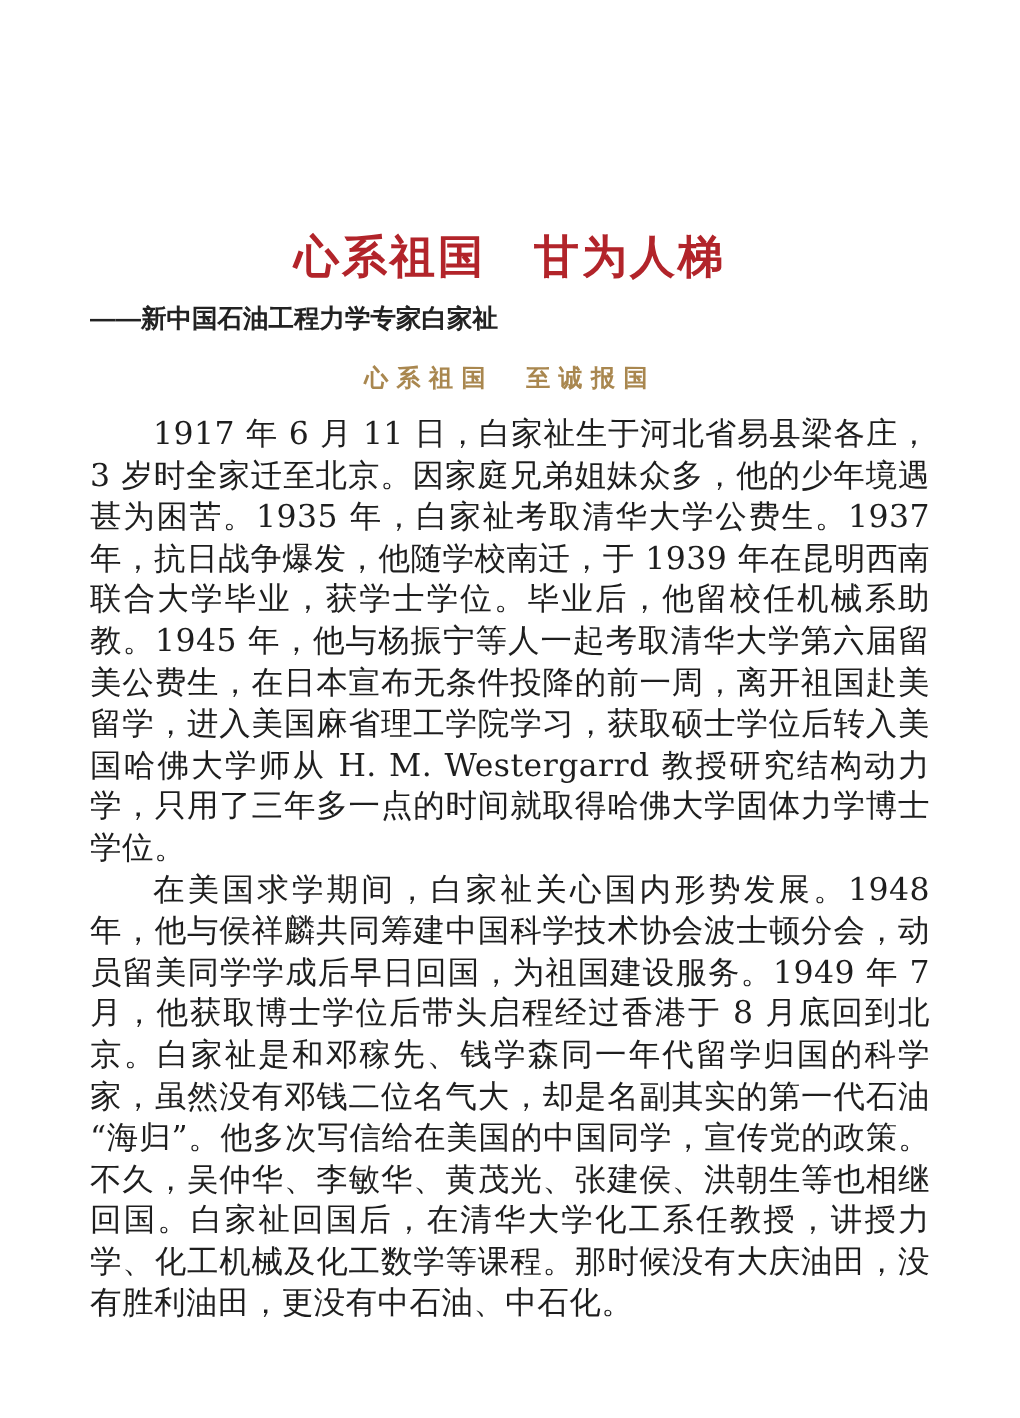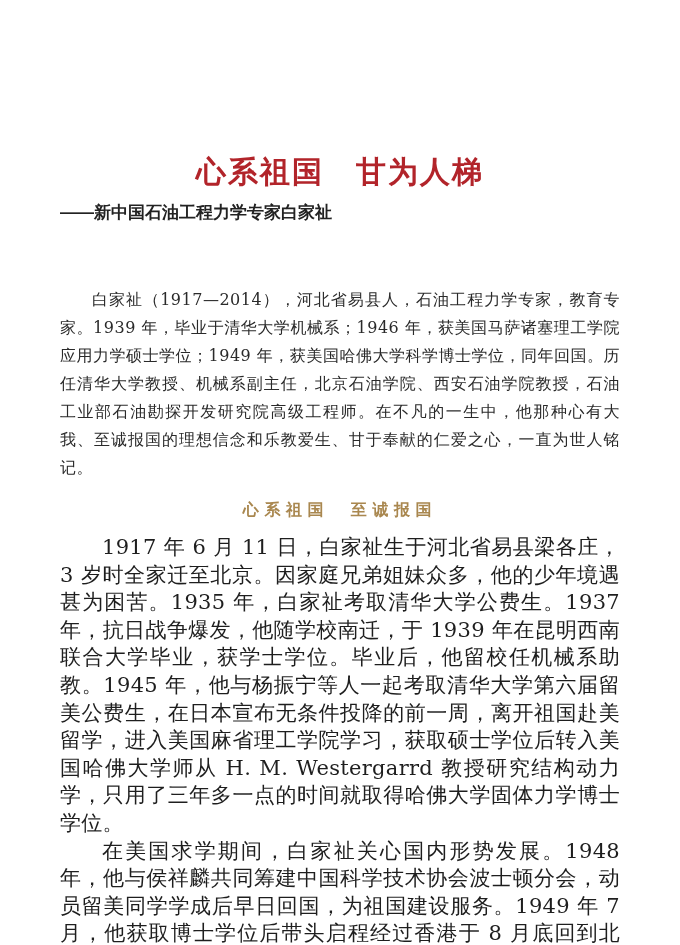--- a/index.html
+++ b/index.html
@@ -75,21 +75,20 @@
 </style>
 </head>
 <body>
 
 <div class="page">
 
   <h1 class="article-title">心系祖国　甘为人梯</h1>
 
   <p class="article-subtitle">——新中国石油工程力学专家白家祉</p>
 
-  <p class="intro-paragraph">白家祉（1917—2014），河北省易县人，石油工程力学专家，教育专家。1939 年，毕业于清华大学机械系；1946 年，获美国马萨诸塞理工学院应用力学硕士学位；1949 年，获美国哈佛大学科学博士学位，同年回国。历任清华大学教授、机械系副主任，北京石油学院、西安石油学院教授，石油工业部石油勘探开发研究院高级工程师。在不凡的一生中，他那种心有大我、至诚报国的理想信念和乐教爱生、甘于奉献的仁爱之心，一直为世人铭记。</p>
 
   <h2 class="section-heading">心系祖国　至诚报国</h2>
 
   <p class="body-paragraph">1917 年 6 月 11 日，白家祉生于河北省易县梁各庄，3 岁时全家迁至北京。因家庭兄弟姐妹众多，他的少年境遇甚为困苦。1935 年，白家祉考取清华大学公费生。1937 年，抗日战争爆发，他随学校南迁，于 1939 年在昆明西南联合大学毕业，获学士学位。毕业后，他留校任机械系助教。1945 年，他与杨振宁等人一起考取清华大学第六届留美公费生，在日本宣布无条件投降的前一周，离开祖国赴美留学，进入美国麻省理工学院学习，获取硕士学位后转入美国哈佛大学师从 H. M. Westergarrd 教授研究结构动力学，只用了三年多一点的时间就取得哈佛大学固体力学博士学位。</p>
 
   <p class="body-paragraph">在美国求学期间，白家祉关心国内形势发展。1948 年，他与侯祥麟共同筹建中国科学技术协会波士顿分会，动员留美同学学成后早日回国，为祖国建设服务。1949 年 7 月，他获取博士学位后带头启程经过香港于 8 月底回到北京。白家祉是和邓稼先、钱学森同一年代留学归国的科学家，虽然没有邓钱二位名气大，却是名副其实的第一代石油“海归”。他多次写信给在美国的中国同学，宣传党的政策。不久，吴仲华、李敏华、黄茂光、张建侯、洪朝生等也相继回国。白家祉回国后，在清华大学化工系任教授，讲授力学、化工机械及化工数学等课程。那时候没有大庆油田，没有胜利油田，更没有中石油、中石化。</p>
 
 </div>
 
 </body></html>

